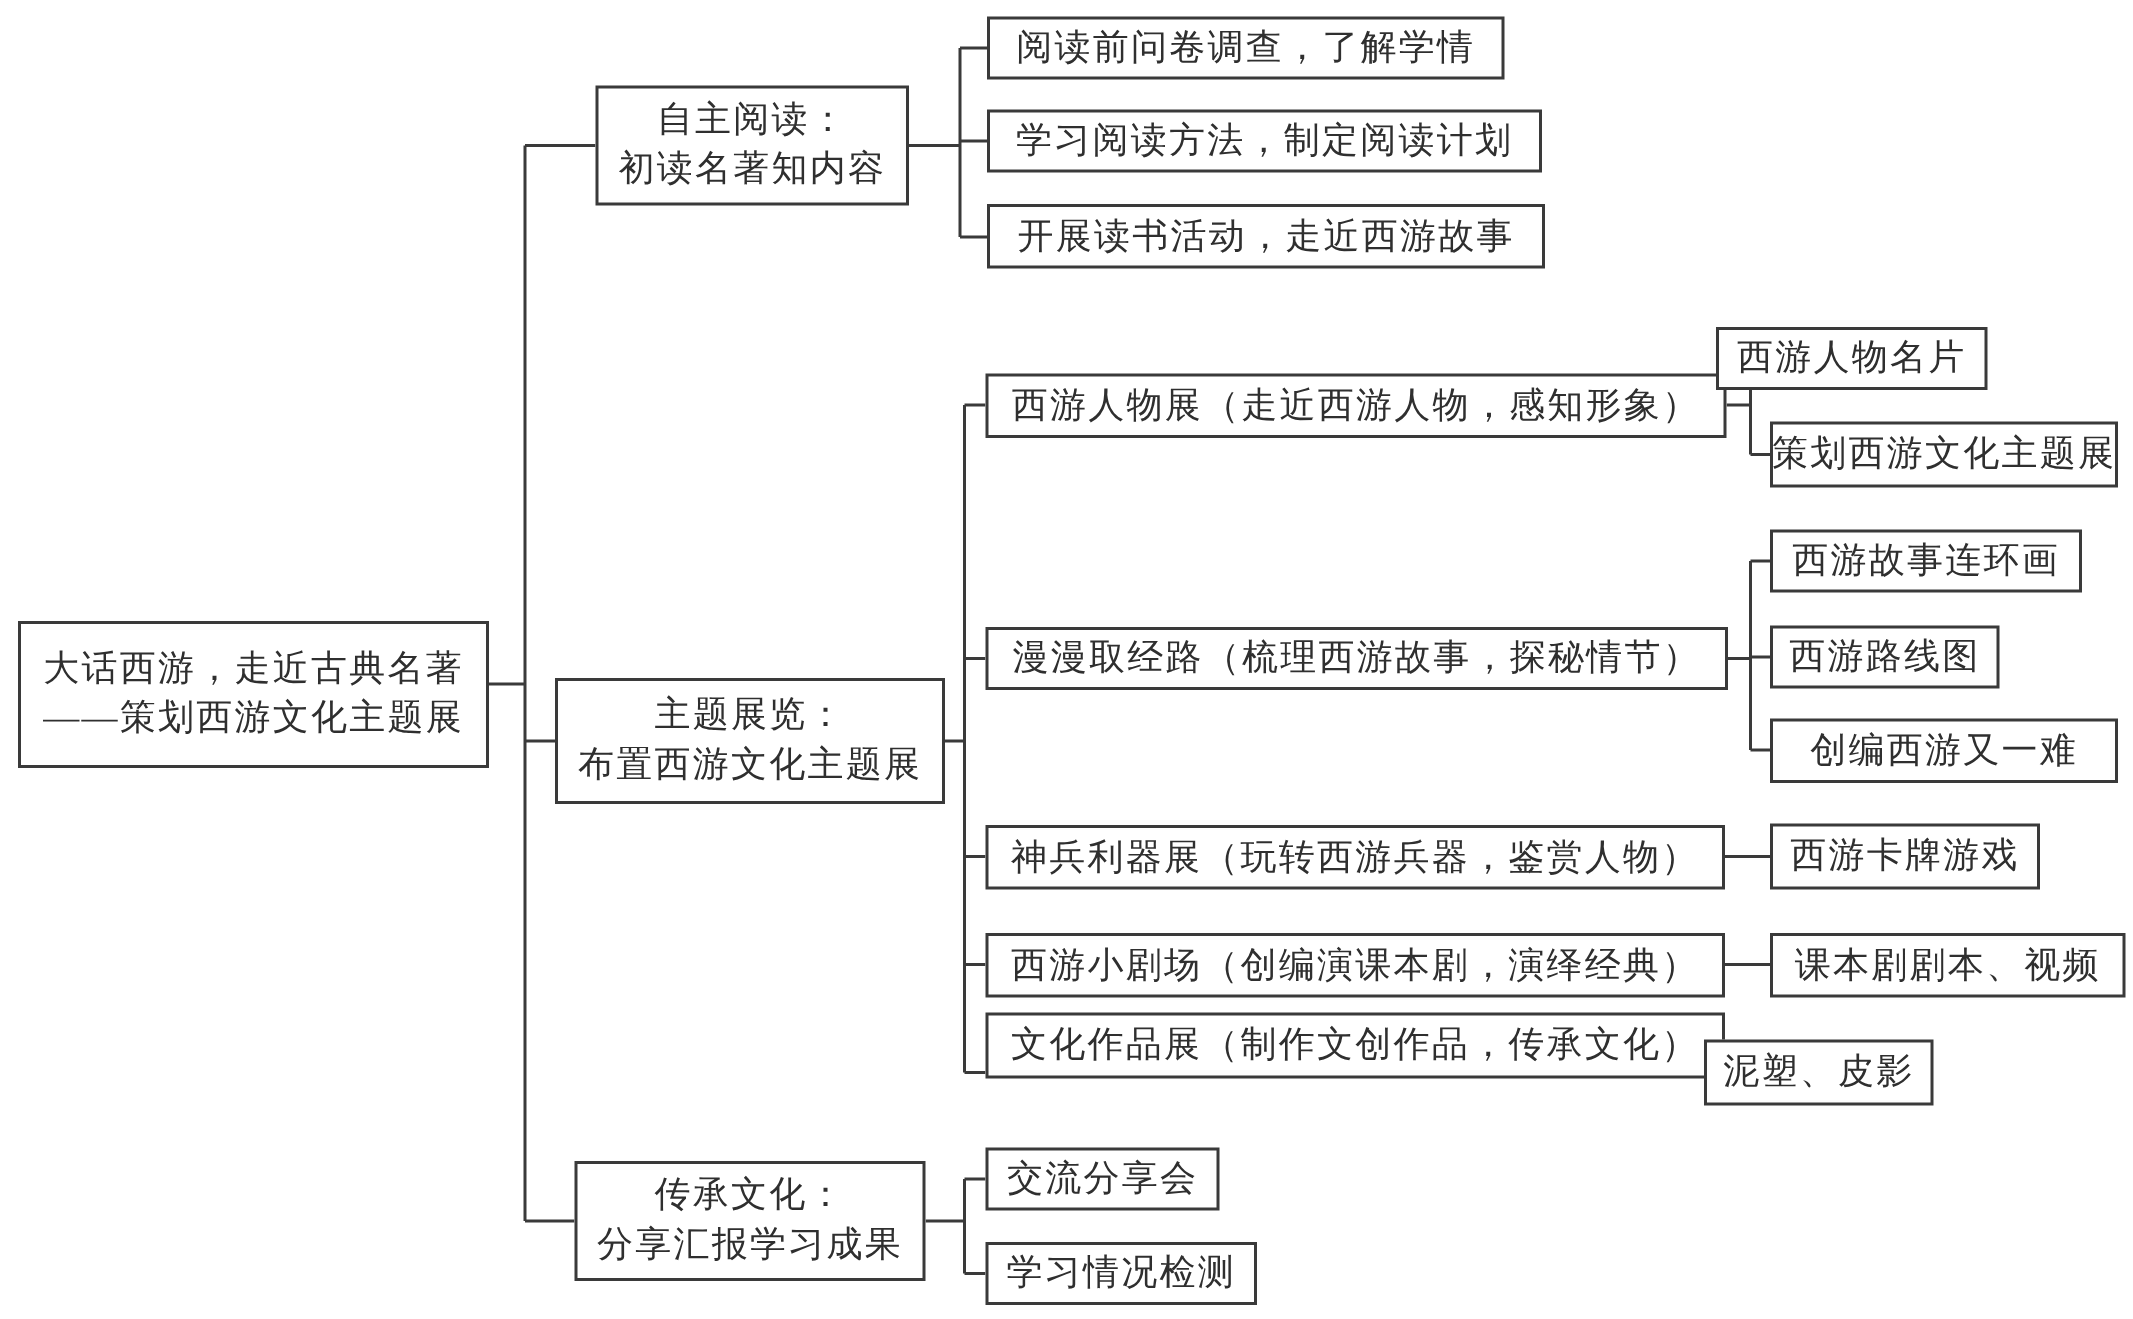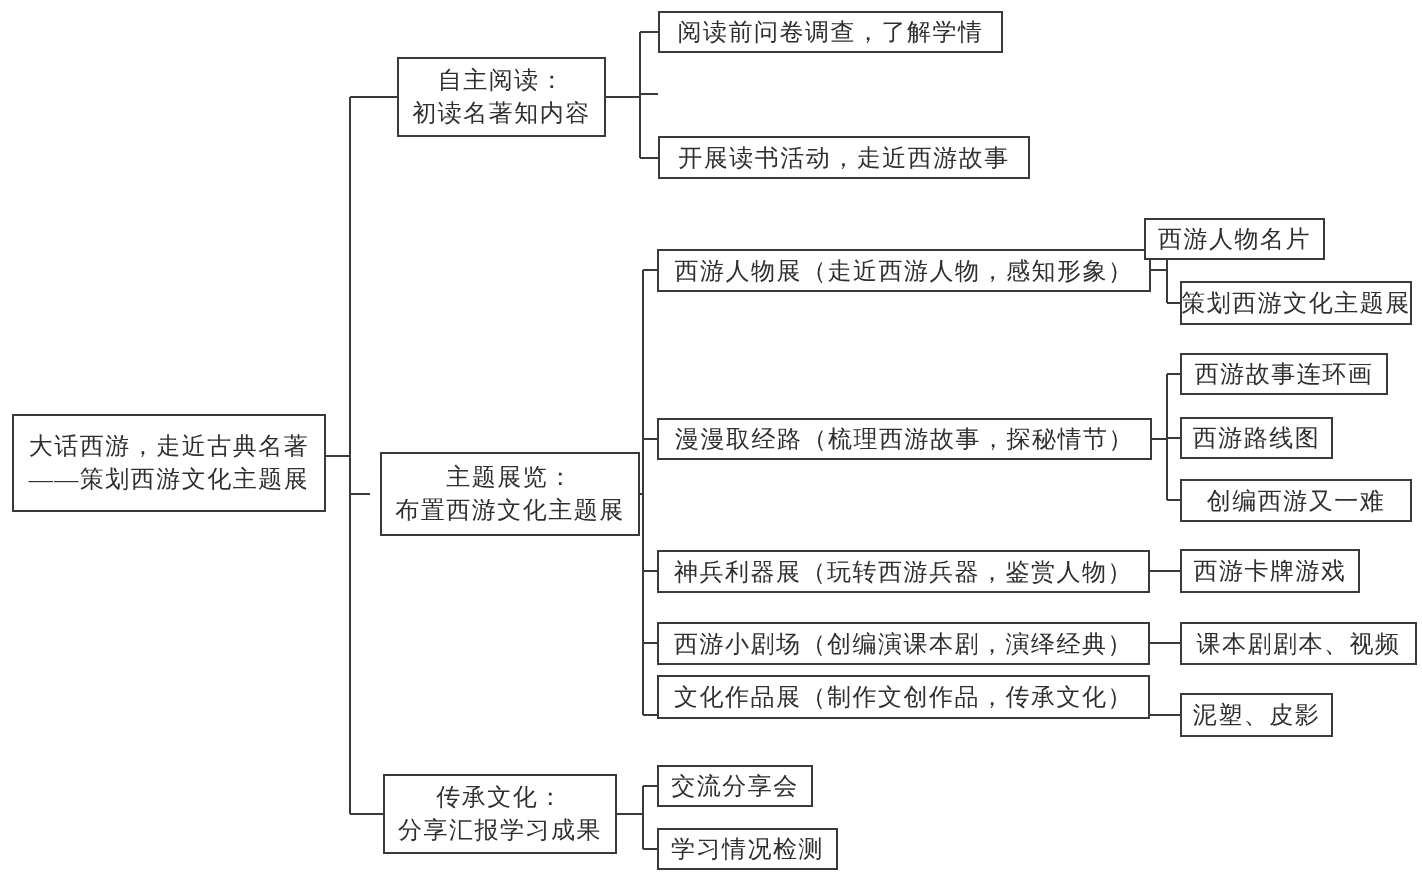--- a/index.html
+++ b/index.html
@@ -57,25 +57,28 @@
     <span>——策划西游文化主题展</span>
   </div>
 
   <div class="box" style="left:397px;top:57px;width:209px;height:80px">
     <span>自主阅读：</span>
     <span>初读名著知内容</span>
   </div>
   <div class="box leaf" style="left:658px;top:11px;width:345px;height:42px">
     <span>阅读前问卷调查，了解学情</span>
   </div>
+  <div class="box leaf" style="left:658px;top:73px;width:370px;height:42px">
+    <span>学习阅读方法，制定阅读计划</span>
+  </div>
   <div class="box leaf" style="left:658px;top:136px;width:372px;height:43px">
     <span>开展读书活动，走近西游故事</span>
   </div>
 
-  <div class="box" style="left:380px;top:452px;width:260px;height:84px">
+  <div class="box" style="left:370px;top:452px;width:260px;height:84px">
     <span>主题展览：</span>
     <span>布置西游文化主题展</span>
   </div>
 
   <div class="box leaf" style="left:657px;top:249px;width:494px;height:43px">
     <span>西游人物展（走近西游人物，感知形象）</span>
   </div>
   <div class="box leaf" style="left:1144px;top:218px;width:181px;height:42px">
     <span>西游人物名片</span>
   </div>
@@ -106,21 +109,21 @@
   <div class="box leaf" style="left:657px;top:622px;width:493px;height:43px">
     <span>西游小剧场（创编演课本剧，演绎经典）</span>
   </div>
   <div class="box leaf" style="left:1180px;top:622px;width:237px;height:43px">
     <span>课本剧剧本、视频</span>
   </div>
 
   <div class="box leaf" style="left:657px;top:675px;width:493px;height:44px">
     <span>文化作品展（制作文创作品，传承文化）</span>
   </div>
-  <div class="box leaf" style="left:1180px;top:693px;width:153px;height:44px">
+  <div class="box leaf" style="left:1136px;top:693px;width:153px;height:44px">
     <span>泥塑、皮影</span>
   </div>
 
   <div class="box" style="left:383px;top:774px;width:234px;height:80px">
     <span>传承文化：</span>
     <span>分享汇报学习成果</span>
   </div>
   <div class="box leaf" style="left:657px;top:765px;width:156px;height:42px">
     <span>交流分享会</span>
   </div>

